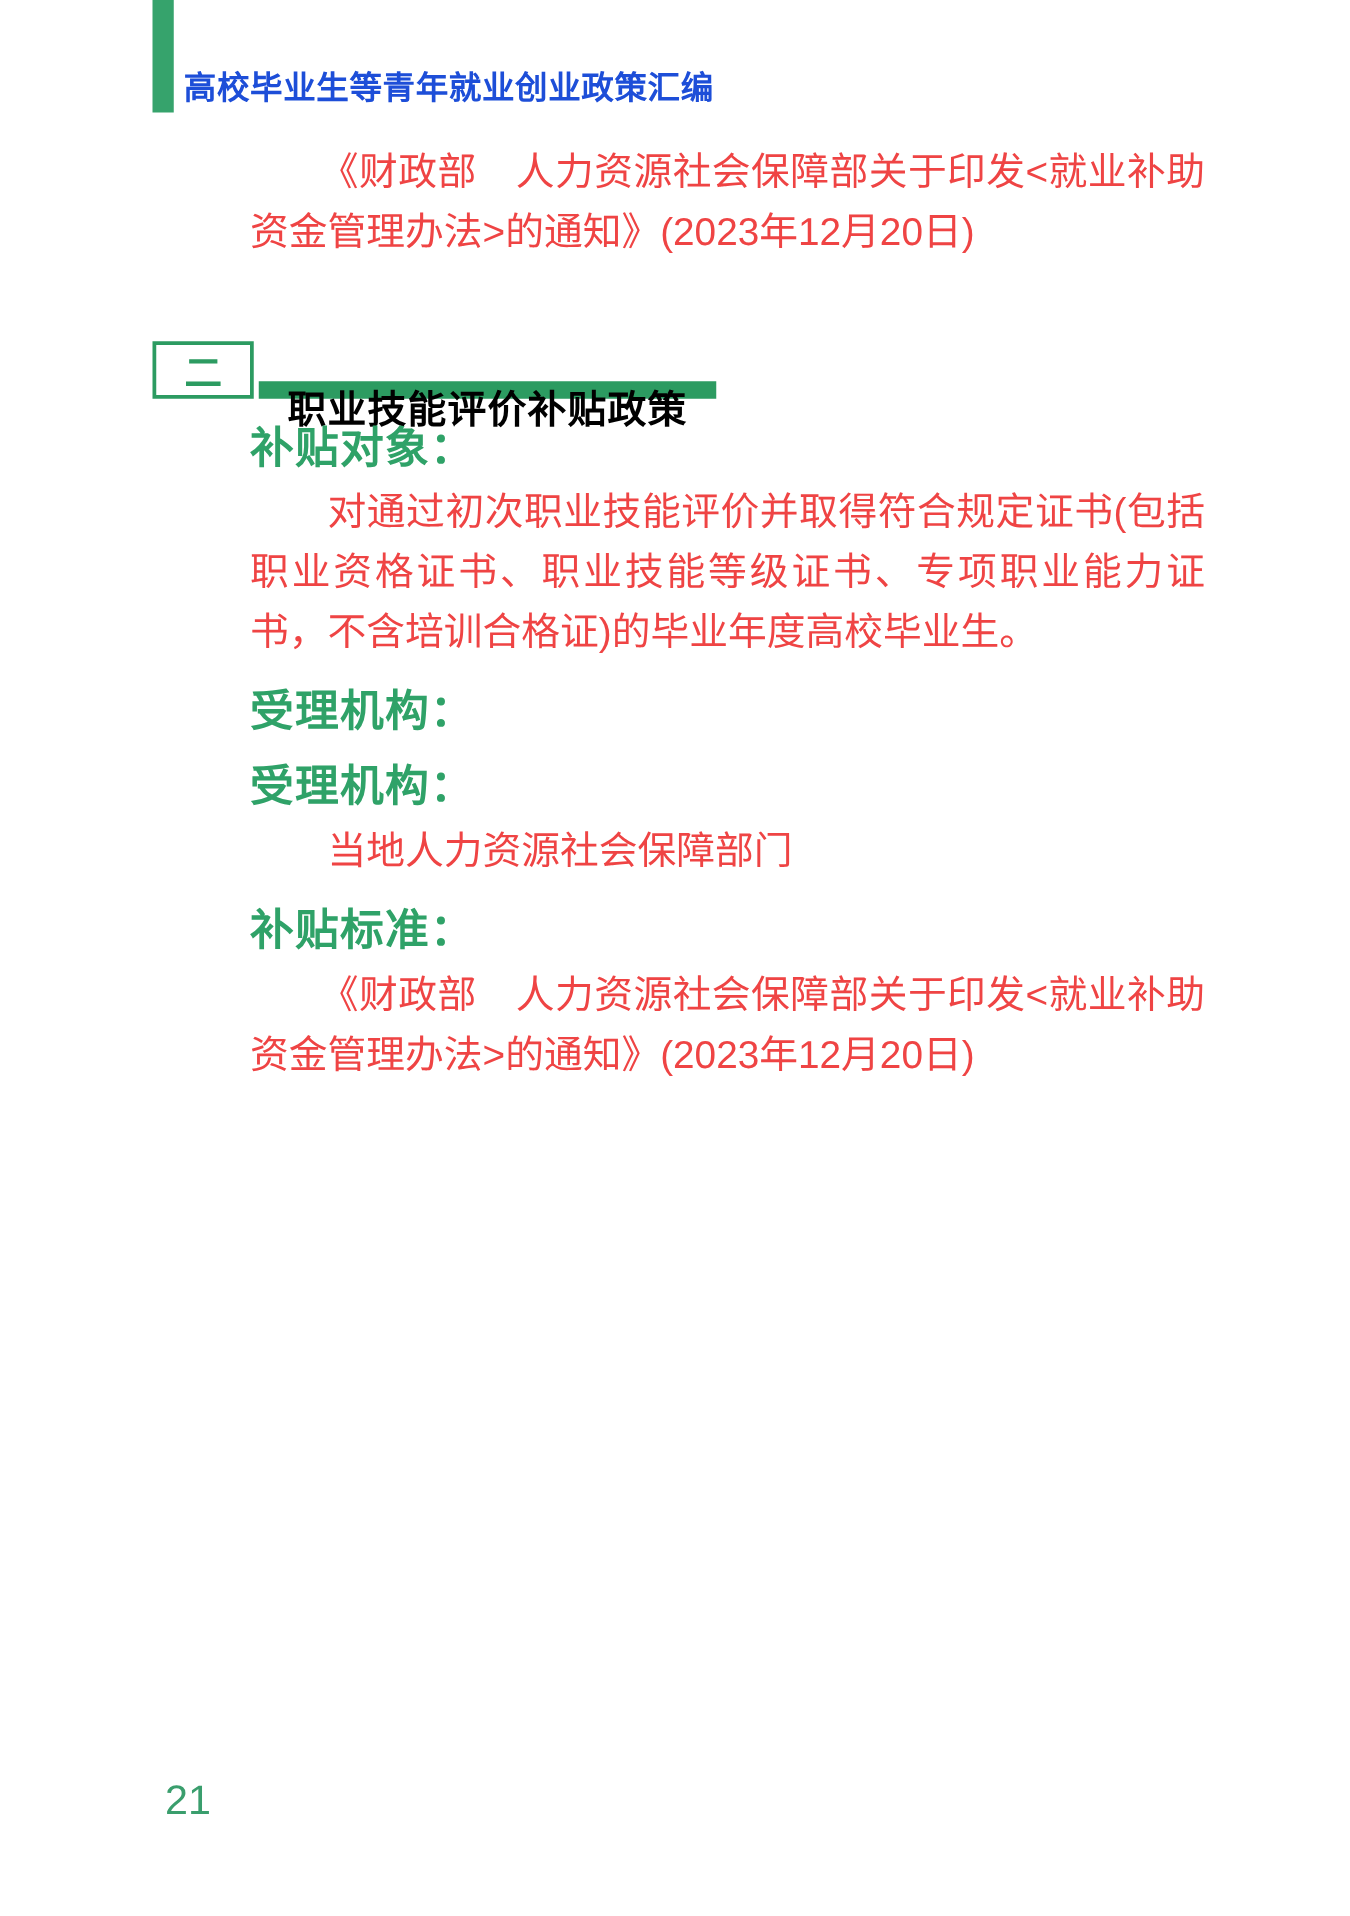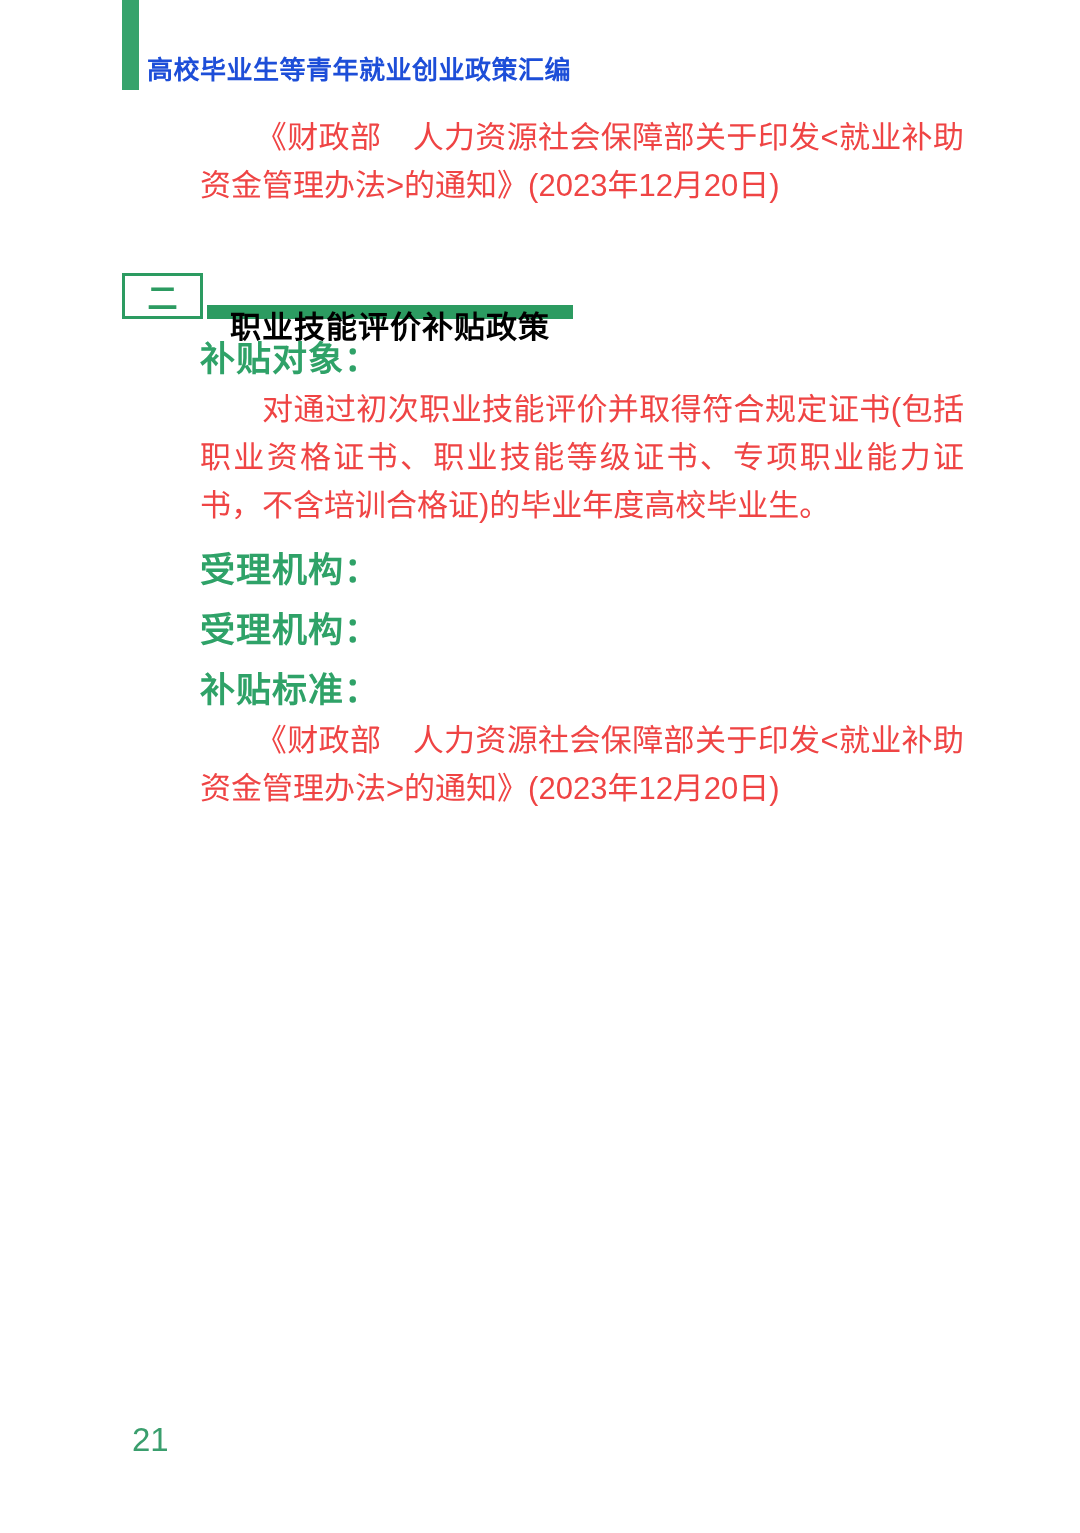--- a/index.html
+++ b/index.html
@@ -144,20 +144,21 @@
         <p class="para">对通过初次职业技能评价并取得符合规定证书(包括职业资格证书、职业技能等级证书、专项职业能力证书，不含培训合格证)的毕业年度高校毕业生。</p>
       </div>
 
       <div class="section">
         <h2>受理机构：</h2>
       </div>
 
 
       <div class="section">
         <h2>受理机构：</h2>
+        <p class="para">当地人力资源社会保障部门</p>
       </div>
 
       <div class="section">
         <h2>补贴标准：</h2>
         <p class="para quote">《财政部　人力资源社会保障部关于印发&lt;就业补助资金管理办法&gt;的通知》(2023年12月20日)</p>
       </div>
 
     </div>
   </div>
 

